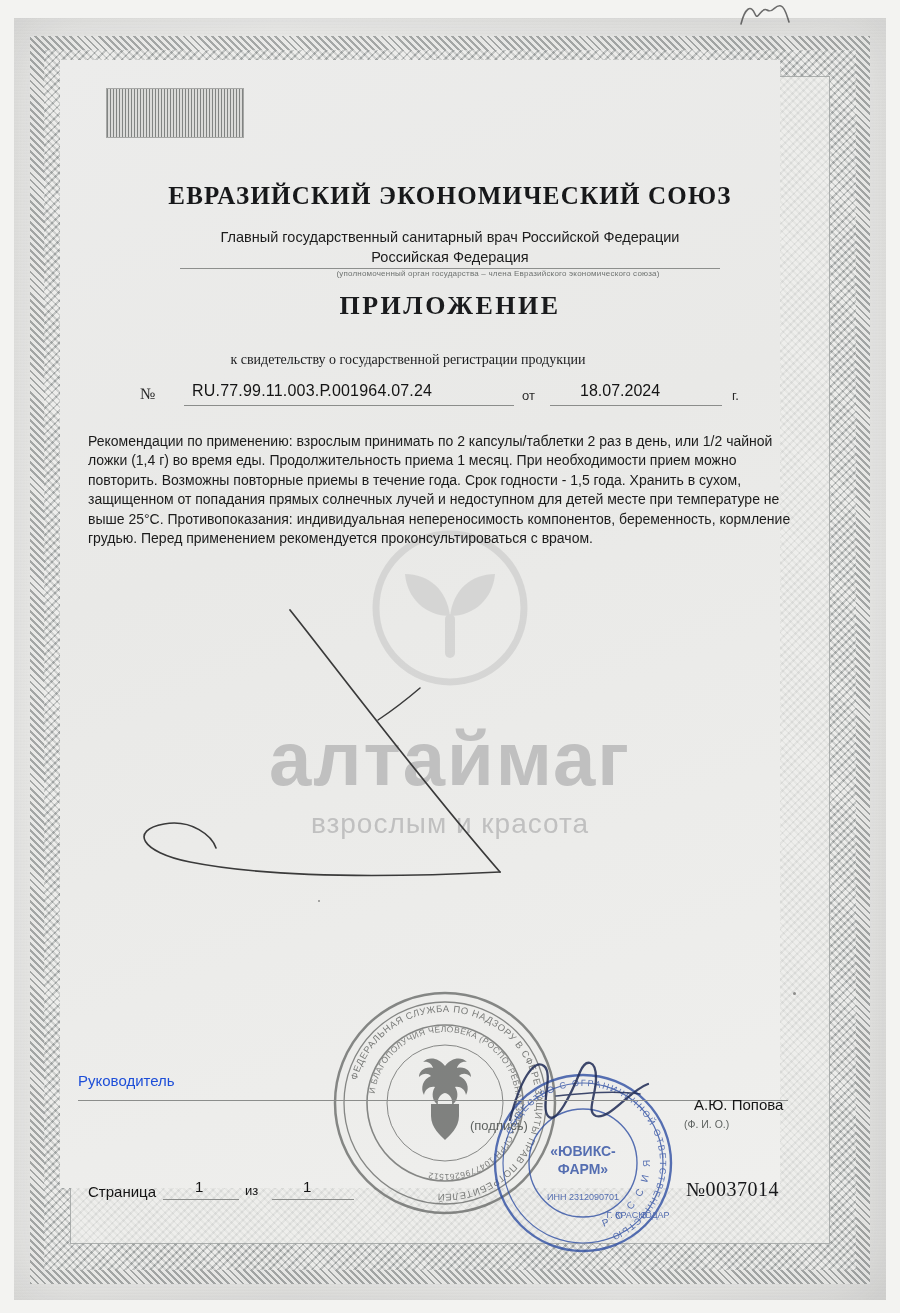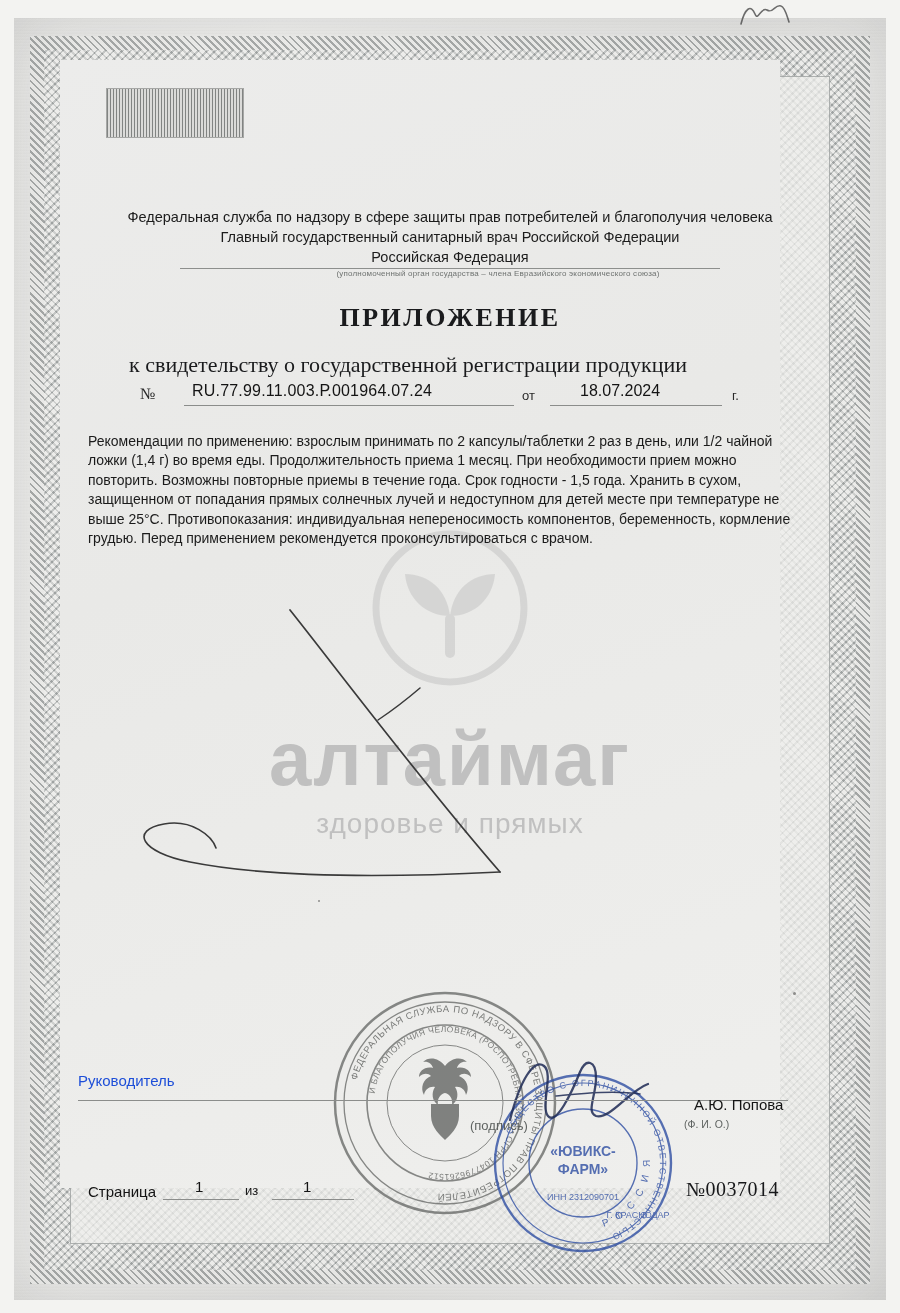--- a/index.html
+++ b/index.html
@@ -136,37 +136,37 @@
     width: 900px;
     text-align: center;
     font-size: 8px;
     color: #6e7270;
     letter-spacing: 0.2px;
     margin-left: 48px;
   }
   .doc-type {
     position: absolute;
     left: 0;
-    top: 303px;
+    top: 291px;
     width: 900px;
     text-align: center;
     font-family: "Liberation Serif", serif;
     font-size: 26px;
     font-weight: bold;
     letter-spacing: 2.5px;
     color: #1a1b1d;
   }
   .doc-sub {
     position: absolute;
     left: 0;
     top: 352px;
     width: 816px;
     text-align: center;
     font-family: "Liberation Serif", serif;
-    font-size: 22px;
+    font-size: 14px;
     color: #1a1b1d;
   }
 
   .reg-row {
     position: absolute;
     left: 140px;
     top: 382px;
     width: 620px;
     height: 24px;
   }
@@ -450,27 +450,27 @@
   </svg>
 
   <div class="watermark">
     <svg class="wm-leaf" viewBox="0 0 190 160">
       <circle cx="95" cy="78" r="74" fill="none" stroke="#c2c2c2" stroke-width="7"></circle>
       <path d="M95 86 C70 86, 52 68, 50 44 C74 44, 92 60, 95 86 Z" fill="#c2c2c2"></path>
       <path d="M95 86 C120 86, 138 68, 140 44 C116 44, 98 60, 95 86 Z" fill="#c2c2c2"></path>
       <rect x="90" y="84" width="10" height="44" rx="5" fill="#c2c2c2"></rect>
     </svg>
     <div class="wm-word">алтаймаг</div>
-    <div class="wm-sub">здоровье и прямых</div>
+    <div class="wm-sub">взрослым и красота</div>
   </div>
 
   <div class="content">
 
-
-    <div class="org-line l1">Федеральная служба по надзору в сфере защиты прав потребителей и благополучия человека</div>
+    <div class="eaeu-title">ЕВРАЗИЙСКИЙ ЭКОНОМИЧЕСКИЙ СОЮЗ</div>
+
     <div class="org-line l3">Российская Федерация</div>
     <div class="org-line l2">Главный государственный санитарный врач Российской Федерации</div>
     <div class="org-rule"></div>
     <div class="org-caption">(уполномоченный орган государства – члена Евразийского экономического союза)</div>
 
     <div class="doc-type">ПРИЛОЖЕНИЕ</div>
     <div class="doc-sub">к свидетельству о государственной регистрации продукции</div>
 
     <div class="reg-row">
       <span class="reg-no-label">№</span>

